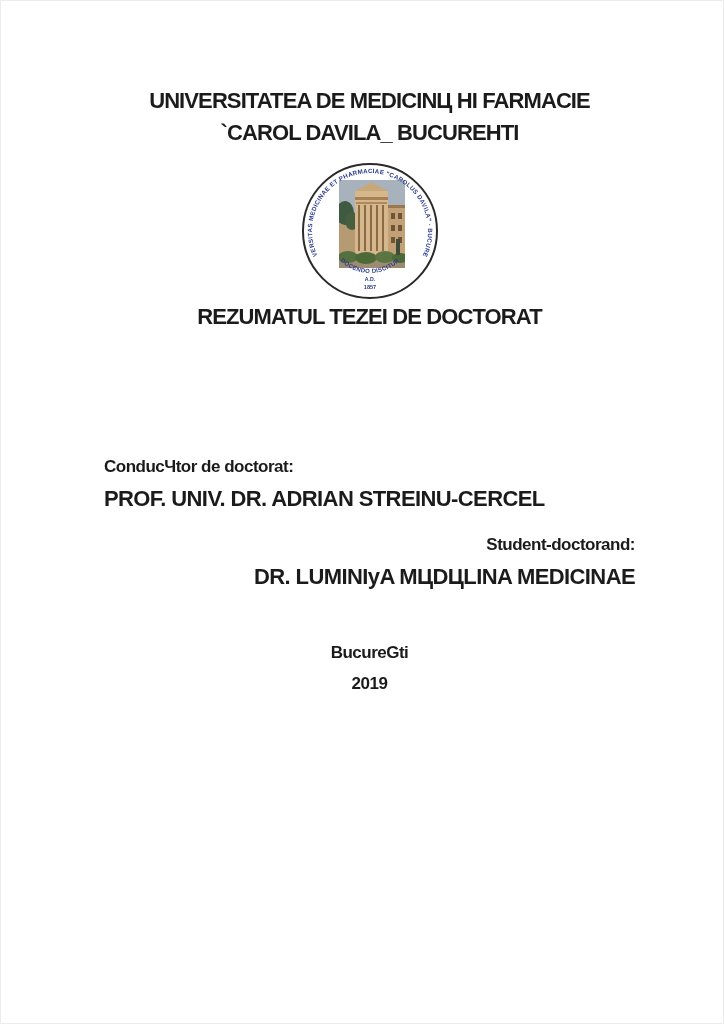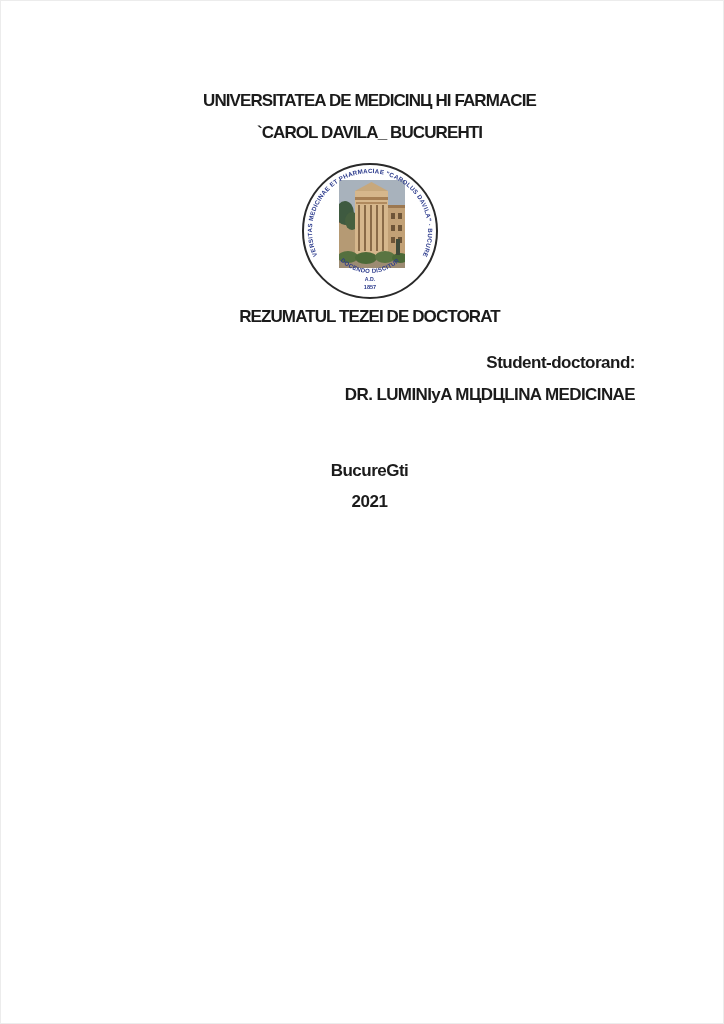--- a/index.html
+++ b/index.html
@@ -9,21 +9,21 @@
     box-sizing:border-box;
     background:#ffffff;
     border:1px solid #ececec;
     padding:84px 88px 0 103px;
     font-family:"Liberation Sans",sans-serif;
     font-weight:700;
     color:#1b1b1b;
     overflow:hidden;
   }
   .center{text-align:center;}
-  .caps{font-size:17px;letter-spacing:-0.9px;line-height:32px;}
+  .caps{font-size:22px;letter-spacing:-0.9px;line-height:32px;}
   .label{font-size:17px;letter-spacing:-0.5px;line-height:32px;}
   .header-block{margin-top:0;}
   .seal-wrap{margin-top:12px;height:140px;display:flex;justify-content:center;}
   .title-block{margin-top:84px;}
   .subtitle-block{}
   .advisor-block{margin-top:118px;text-align:left;}
   .student-block{margin-top:14px;text-align:right;}
   .footer-block{margin-top:44px;line-height:31px;}
   .footer-block div{font-size:17px;letter-spacing:-0.5px;}
 </style>
@@ -94,24 +94,28 @@
       <text x="70" y="120" text-anchor="middle" font-family="Liberation Sans, sans-serif" font-size="5.2" font-weight="bold" fill="#2b3a8c">A.D.</text>
       <text x="70" y="128" text-anchor="middle" font-family="Liberation Sans, sans-serif" font-size="5.6" font-weight="bold" fill="#2b3a8c">1857</text>
     </svg>
   </div>
 
 
   <div class="subtitle-block center">
     <div class="caps">REZUMATUL TEZEI DE DOCTORAT</div>
   </div>
 
+  <div class="advisor-block">
+    <div class="label">ConducЧtor de doctorat:</div>
+    <div class="caps" style="letter-spacing:-0.6px;">PROF. UNIV. DR. ADRIAN STREINU-CERCEL</div>
+  </div>
 
   <div class="student-block">
     <div class="label">Student-doctorand:</div>
     <div class="caps" style="letter-spacing:-0.6px;">DR. LUMINIyA MЦDЦLINA MEDICINAE</div>
   </div>
 
   <div class="footer-block center">
     <div>BucureGti</div>
-    <div>2021</div>
+    <div>2019</div>
   </div>
 
 </div>
 
 </body></html>

